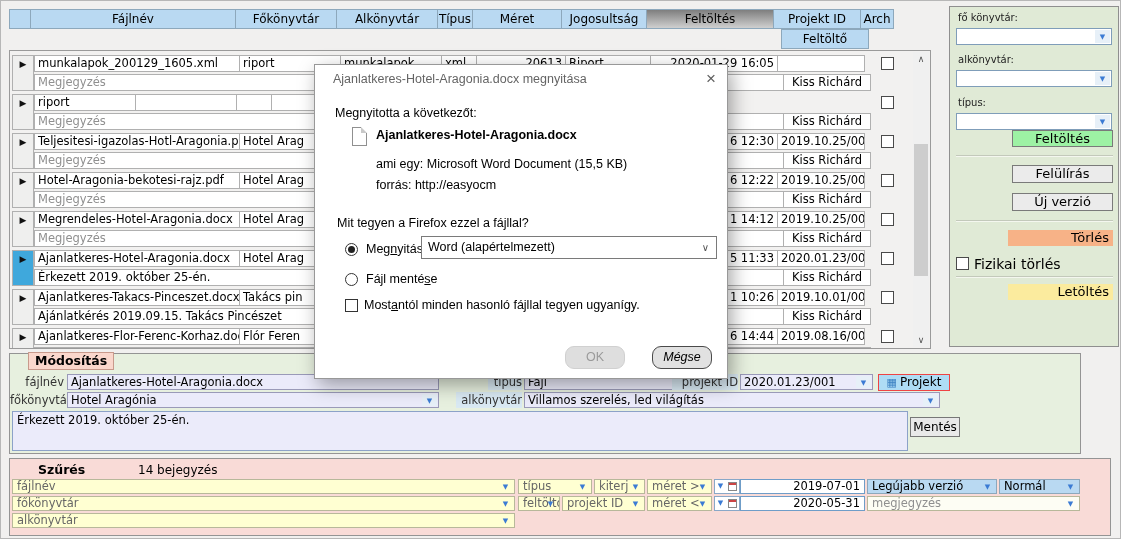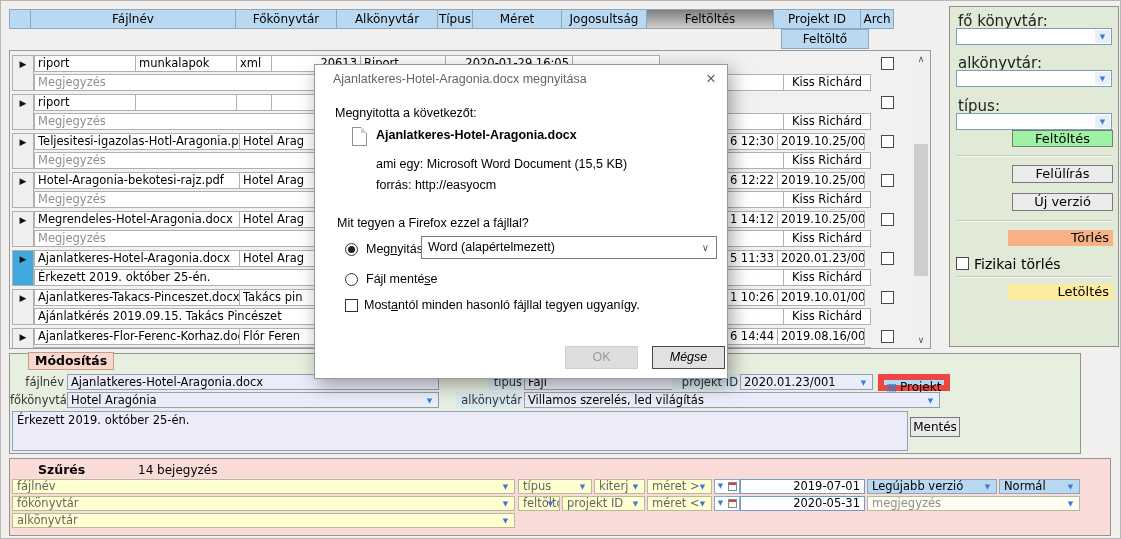--- a/index.html
+++ b/index.html
@@ -54,21 +54,21 @@
   }
   
   #vscroll { position:absolute; top:1px; right:1px; bottom:1px; width:16px; background:#f0f0f0; }
   .scroll-btn { position:absolute; left:0; width:16px; height:14px; text-align:center;
     font-size:9px; line-height:14px; color:#505050; cursor:pointer; }
   #scroll-up { top:0; } #scroll-down { bottom:0; }
   #scroll-thumb { position:absolute; left:1px; width:14px; top:92px; height:132px; background:#cdcdcd; cursor:grab; }
   
   #sidebar { position:absolute; left:948px; top:5px; width:170px; height:341px;
     background:#e0ead6; border:1px solid #8f8f8f; }
-  .sb-label { position:absolute; left:8px; font-size:15px; color:#222; }
+  .sb-label { position:absolute; left:8px; font-size:10px; color:#222; }
   .sb-select { position:absolute; left:6px; width:156px; height:17px; background:#fff;
     border:1px solid #7f9db9; cursor:pointer; }
   .sel-arrow { position:absolute; right:1px; top:1px; bottom:1px; width:15px;
     background:#e7f0f8; color:#3b7bd4; font-size:7px; line-height:14px; text-align:center; }
   .sb-btn { position:absolute; height:17px; font-size:13px; line-height:15px;
     text-align:center; cursor:pointer; }
   #btn-upload { left:62px; top:123px; width:101px; background:#9df2a4; border:1px solid #7a7a7a; }
   .sb-div { position:absolute; left:6px; width:157px; border-top:1px solid #c3c9bb; border-bottom:1px solid #f4f7ef; }
   #btn-overwrite { left:62px; top:158px; width:101px; height:18px; background:#ebebeb; border:1px solid #7a7a7a; }
   #btn-newver { left:62px; top:186px; width:101px; height:18px; background:#ebebeb; border:1px solid #7a7a7a; }
@@ -84,21 +84,21 @@
   .m-label { position:absolute; font-size:11.5px; color:#333; line-height:16px; text-align:right; }
   .m-label.bluebg { background:#d9e9f3; }
   .m-field { position:absolute; height:16px; background:#ebebfa; border:1px solid #9a9ab8;
     font-size:11.5px; line-height:14px; padding:0 3px; white-space:nowrap; overflow:hidden; cursor:text; }
   .m-select { cursor:pointer; }
   #m-note { position:absolute; left:2px; top:57px; width:896px; height:40px;
     background:#ebebfa; border:1px solid #8ca2c8; font-size:11.5px; padding:1px 4px; cursor:text; }
   #btn-mentes { position:absolute; left:900px; top:63px; width:50px; height:20px;
     background:#e9e9e9; border:1px solid #777; font-size:12px; text-align:center; line-height:18px; cursor:pointer; }
   #btn-projekt { position:absolute; left:868px; top:20px; width:72px; height:17px;
-    background:#aedcf5; border:6px solid #ef4444; font-size:12px; line-height:15px; text-align:center; cursor:pointer; }
+    background:#aedcf5; border:1px solid #ef4444; font-size:12px; line-height:15px; text-align:center; cursor:pointer; }
   #btn-projekt .grid-ic { color:#3a7fc1; font-size:11px; margin-right:3px; }
   
   #filter { position:absolute; left:8px; top:457px; width:1102px; height:78px;
     background:#f9dbd7; border:1px solid #949494; }
   #filter-title { position:absolute; left:28px; top:3px; font-weight:bold; font-size:12.5px; }
   #filter-count { position:absolute; left:128px; top:4px; font-size:12px; }
   .f-sel { position:absolute; height:15px; background:#ffffd2; border:1px solid #b8b89a;
     font-size:11.5px; line-height:13px; padding:0 16px 0 4px; color:#666;
     white-space:nowrap; overflow:hidden; cursor:pointer; }
   .f-sel .sel-arrow { background:transparent; font-size:7px; line-height:13px; }
@@ -121,22 +121,22 @@
   #dlg-fileicon { position:absolute; left:37px; top:62px; width:15px; height:19px;
     border:1px solid #909090; background:#fff; }
   #dlg-fileicon::before { content:""; position:absolute; right:-1px; top:-1px;
     border-style:solid; border-width:0 6px 6px 0; border-color:#fff #fff #c9c9c9 #c9c9c9; }
   .radio { position:absolute; width:13px; height:13px; border:1px solid #333; border-radius:50%; background:#fff; cursor:pointer; }
   .radio.on::after { content:""; position:absolute; left:2px; top:2px; width:7px; height:7px; border-radius:50%; background:#222; }
   #dlg-select { position:absolute; left:106px; top:171px; width:296px; height:23px;
     border:1px solid #7a7a7a; background:#fff; font-size:12.5px; line-height:21px; padding:0 6px; cursor:pointer; }
   #dlg-select .dsel-arrow { position:absolute; right:7px; top:0; color:#555; font-size:10px; line-height:21px; }
   #dlg-chk { position:absolute; left:30px; top:234px; width:13px; height:13px; border:1px solid #333; background:#fff; cursor:pointer; }
-  .dlg-btn { position:absolute; top:281px; width:73px; height:23px; font-size:12.5px;
-    text-align:center; line-height:21px; cursor:pointer; }
+  .dlg-btn { position:absolute; top:281px; width:60px; height:23px; font-size:12.5px;
+    text-align:center; line-height:21px; cursor:pointer;border-radius:9px; }
   #dlg-ok { left:250px; background:#dedede; color:#9a9a9a; border:1px solid #d0d0d0; }
   #dlg-cancel { left:337px; background:#e1e1e1; color:#000; border:1px solid #4a4a4a;font-style:italic; }
   .key { text-decoration:underline; }
 </style>
 </head>
 <body>
 
 <div id="app">
 
   <div id="table-wrap">
@@ -155,20 +155,21 @@
     <div class="hdr-row2">
       <div class="h-spacer"></div>
       <div class="hcell c-proj">Feltöltő</div>
     </div>
     <div id="table-body">
       <div>
           <div class="row-pair">
             <div class="marker-cell"><span>▶</span></div>
             <div class="pair-main">
               <div class="file-line">
+                <div class="bcell c-file">munkalapok_200129_1605.xml</div>
                 <div class="bcell c-main">riport</div>
                 <div class="bcell c-sub">munkalapok</div>
                 <div class="bcell c-type">xml</div>
                 <div class="bcell c-size r">20613</div>
                 <div class="bcell c-perm">Riport</div>
                 <div class="bcell c-upl r">2020-01-29 16:05</div>
                 <div class="bcell c-proj ctr"></div>
               </div>
               <div class="note-line">
                 <div class="bcell c-note note-ph">Megjegyzés</div>

